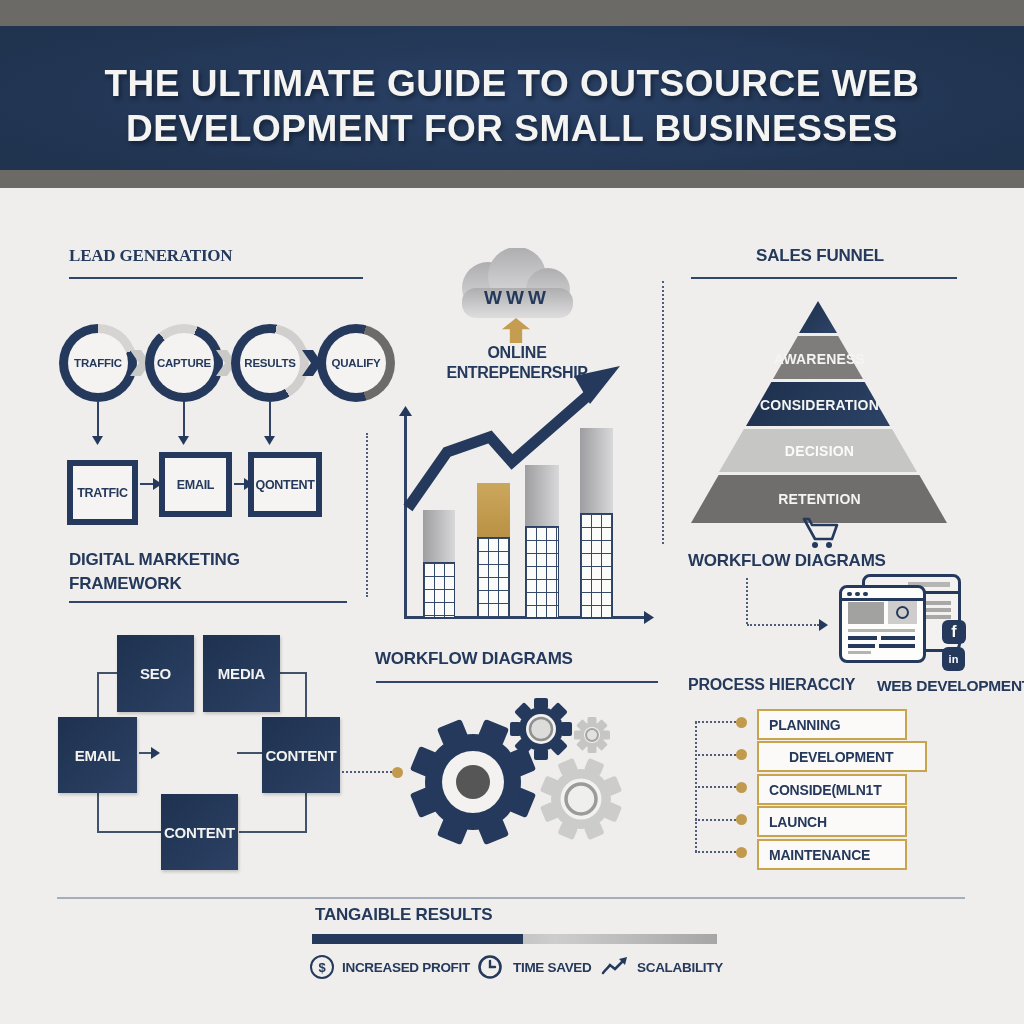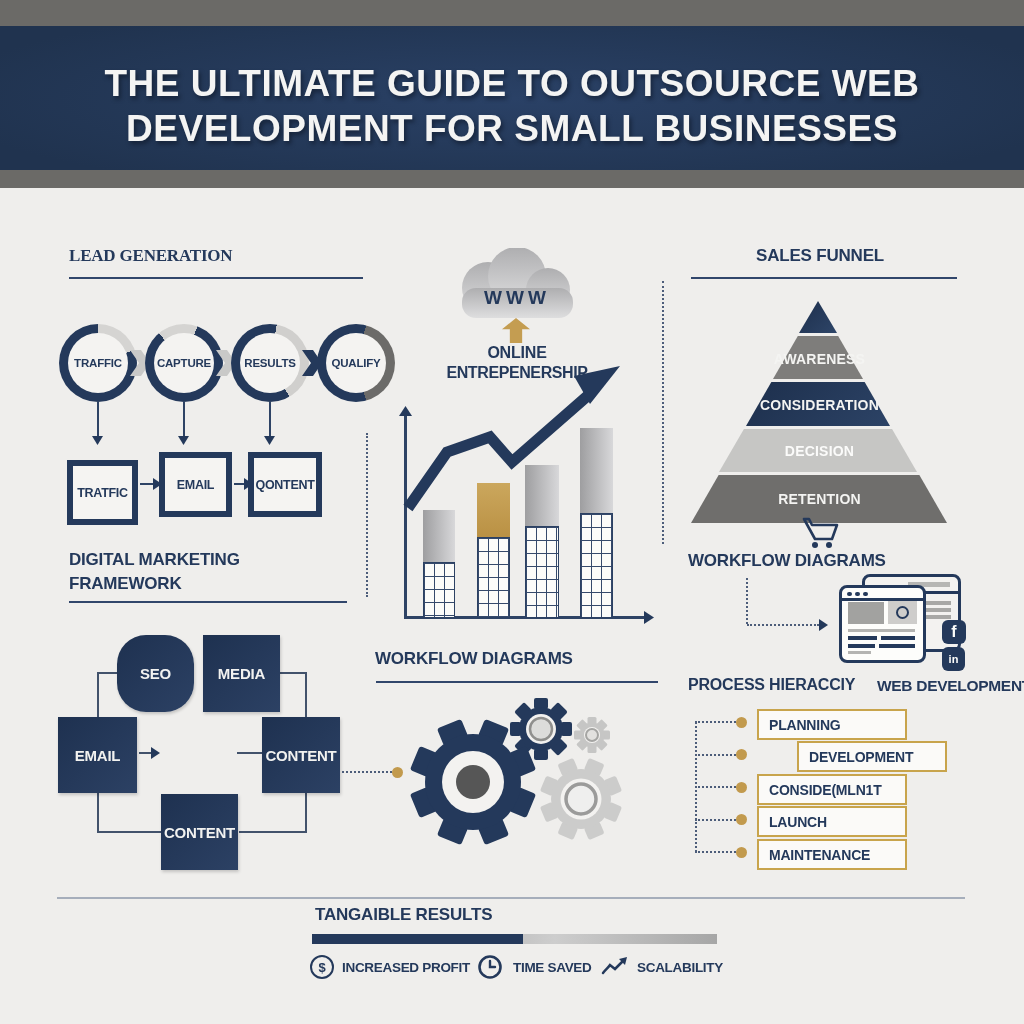--- a/index.html
+++ b/index.html
@@ -107,21 +107,21 @@
   <div class="hline" style="left:279px;top:672px;width:28px;background:#42526b;"></div>
   <div class="vline" style="left:305px;top:672px;height:45px;background:#42526b;"></div>
   <div class="hline" style="left:139px;top:752px;width:14px;background:#42526b;"></div>
   <div class="tri-right" style="left:151px;top:747px;"></div>
   <div class="hline" style="left:237px;top:752px;width:25px;background:#42526b;"></div>
   <div class="vline" style="left:97px;top:793px;height:40px;background:#42526b;"></div>
   <div class="hline" style="left:97px;top:831px;width:64px;background:#42526b;"></div>
   <div class="vline" style="left:305px;top:793px;height:40px;background:#42526b;"></div>
   <div class="hline" style="left:239px;top:831px;width:68px;background:#42526b;"></div>
 
-  <div class="nbox" style="left:117px;top:635px;width:77px;height:77px;border-radius:29px;">
+  <div class="nbox" style="left:117px;top:635px;width:77px;height:77px;">
       <span>SEO</span>
     </div>
   <div class="nbox" style="left:203px;top:635px;width:77px;height:77px;">
       <span>MEDIA</span>
     </div>
   <div class="nbox" style="left:58px;top:717px;width:79px;height:76px;">
       <span>EMAIL</span>
     </div>
   <div class="nbox" style="left:262px;top:717px;width:78px;height:76px;">
       <span>CONTENT</span>
@@ -297,21 +297,21 @@
   <div class="dotv" style="left:695px;top:722px;height:130px;"></div>
 
   <div class="doth" style="left:695px;top:721px;width:41px;"></div>
   <div class="golddot" style="left:736px;top:717px;"></div>
   <div class="hrow-box" style="left:757px;top:709px;">
       <span>PLANNING</span>
     </div>
 
   <div class="doth" style="left:695px;top:754px;width:41px;"></div>
   <div class="golddot" style="left:736px;top:749px;"></div>
-  <div class="hrow-box" style="left:797px;top:741px;">
+  <div class="hrow-box" style="left:757px;top:741px;padding-left:20px;">
       <span>DEVELOPMENT</span>
     </div>
 
   <div class="doth" style="left:695px;top:786px;width:41px;"></div>
   <div class="golddot" style="left:736px;top:782px;"></div>
   <div class="hrow-box" style="left:757px;top:774px;">
       <span>CONSIDE(MLN1T</span>
     </div>
 
   <div class="doth" style="left:695px;top:819px;width:41px;"></div>

